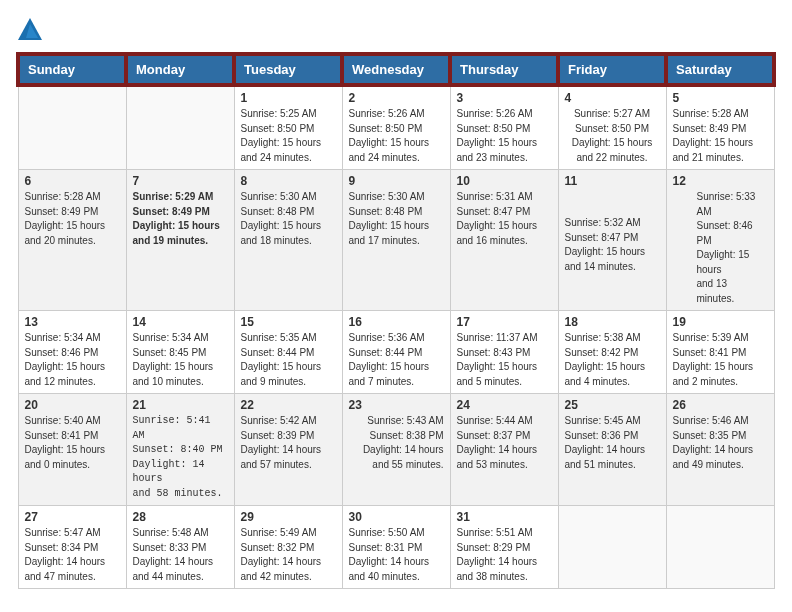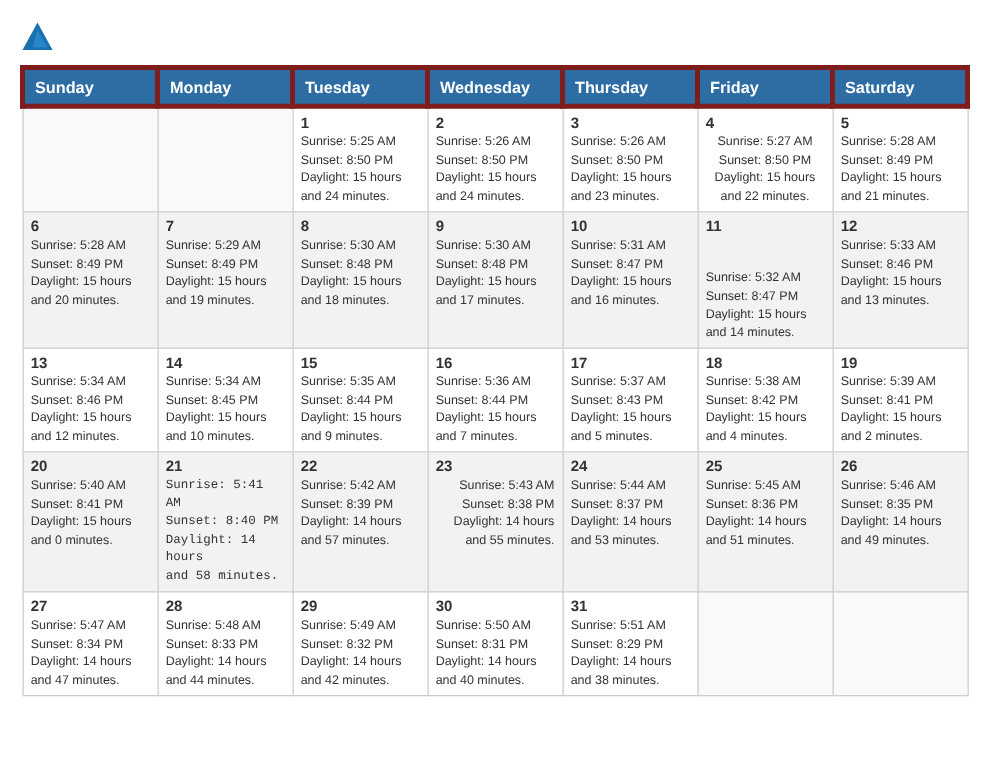--- a/index.html
+++ b/index.html
@@ -162,21 +162,21 @@
       <tr class="row-shaded">
         <td>
           <div class="day-number">6</div>
           <div class="day-info" style="white-space: pre-line;">Sunrise: 5:28 AM
 Sunset: 8:49 PM
 Daylight: 15 hours
 and 20 minutes.</div>
         </td>
         <td>
           <div class="day-number">7</div>
-          <div class="day-info" style="white-space: pre-line;">Sunrise: 5:29 AM
+          <div class="day-info" style="white-space: pre-line; font-weight: bold;">Sunrise: 5:29 AM
 Sunset: 8:49 PM
 Daylight: 15 hours
 and 19 minutes.</div>
         </td>
         <td>
           <div class="day-number">8</div>
           <div class="day-info" style="white-space: pre-line;">Sunrise: 5:30 AM
 Sunset: 8:48 PM
 Daylight: 15 hours
 and 18 minutes.</div>
@@ -197,21 +197,21 @@
         </td>
         <td>
           <div class="day-number">11</div>
           <div class="day-info" style="white-space: pre-line; margin-top: 28px;">Sunrise: 5:32 AM
 Sunset: 8:47 PM
 Daylight: 15 hours
 and 14 minutes.</div>
         </td>
         <td>
           <div class="day-number">12</div>
-          <div class="day-info" style="white-space: pre-line;">Sunrise: 5:33 AM
+          <div class="day-info" style="white-space: pre-line; margin-left: 24px;">Sunrise: 5:33 AM
 Sunset: 8:46 PM
 Daylight: 15 hours
 and 13 minutes.</div>
         </td>
       </tr>
       <tr>
         <td>
           <div class="day-number">13</div>
           <div class="day-info" style="white-space: pre-line;">Sunrise: 5:34 AM
 Sunset: 8:46 PM
@@ -234,21 +234,21 @@
         </td>
         <td>
           <div class="day-number">16</div>
           <div class="day-info" style="white-space: pre-line;">Sunrise: 5:36 AM
 Sunset: 8:44 PM
 Daylight: 15 hours
 and 7 minutes.</div>
         </td>
         <td>
           <div class="day-number">17</div>
-          <div class="day-info" style="white-space: pre-line;">Sunrise: 5:37 AM
+          <div class="day-info" style="white-space: pre-line;">Sunrise: 11:37 AM
 Sunset: 8:43 PM
 Daylight: 15 hours
 and 5 minutes.</div>
         </td>
         <td>
           <div class="day-number">18</div>
           <div class="day-info" style="white-space: pre-line;">Sunrise: 5:38 AM
 Sunset: 8:42 PM
 Daylight: 15 hours
 and 4 minutes.</div>

